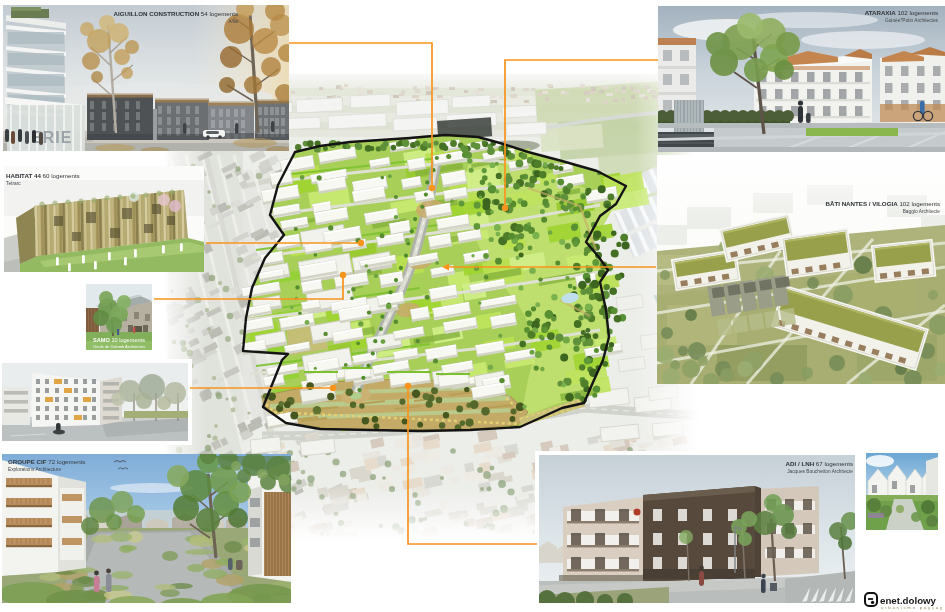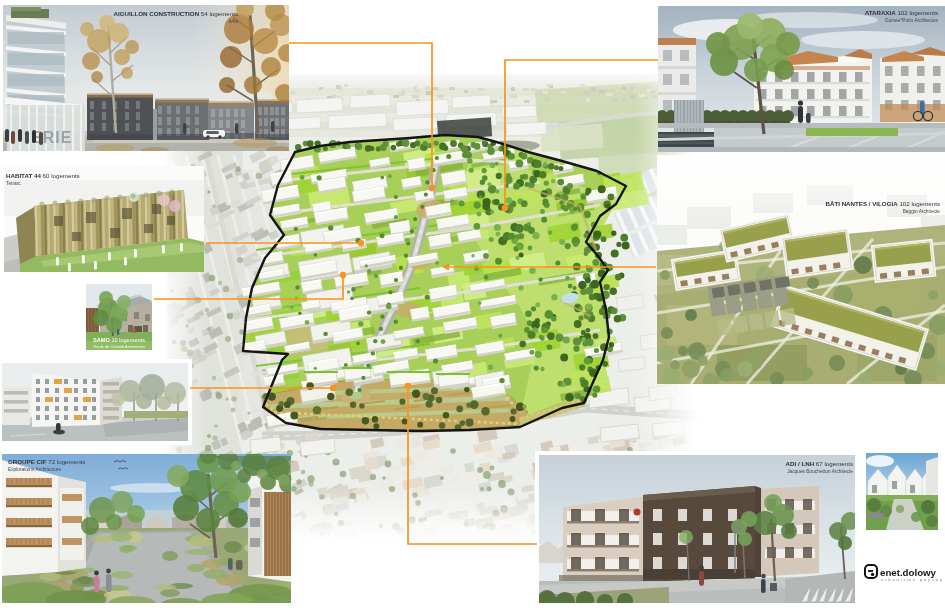--- a/index.html
+++ b/index.html
@@ -2751,20 +2751,20 @@
 
 <div class="lbl" style="right:5px;top:200px;text-align:right;color:#2f3337;font-size:6.2px"><b>BÂTI NANTES / VILOGIA</b> 102 logements<br><span style="font-size:4.8px;color:#42474b">Baggio Architecte</span></div>
 
 <div class="lbl" style="right:92px;top:460px;text-align:right;color:#2f3337;font-size:6.2px"><b>ADI / LNH</b> 67 logements<br><span style="font-size:4.8px;color:#42474b">Jacques Bouchetton Architecte</span></div>
 
 <svg style="position:absolute;left:112px;top:458px" width="22" height="16" viewBox="0 0 22 16">
     <path d="M2,4 q3,-3 6,0 q3,-3 6,0" stroke="#4a5a68" fill="none" stroke-width="1"></path>
     <path d="M6,11 q2.5,-2.5 5,0 q2.5,-2.5 5,0" stroke="#4a5a68" fill="none" stroke-width="0.9"></path>
   </svg>
 
-<div style="position:absolute;left:864px;top:564px;width:78px;height:18px">
+<div style="position:absolute;left:864px;top:592px;width:78px;height:18px">
     <svg width="78" height="18" viewBox="0 0 78 18" style="display:block">
       <rect x="1" y="1" width="12" height="13" rx="4" fill="none" stroke="#111" stroke-width="2"></rect>
       <path d="M4,7 L9,7" stroke="#111" stroke-width="1.8"></path>
       <circle cx="8.6" cy="10.4" r="1.7" fill="#111"></circle>
       <text x="16" y="11.5" font-family="Liberation Sans,sans-serif" font-size="9.7" font-weight="bold" fill="#151515" letter-spacing="0">enet.dolowy</text>
       <text x="17" y="17" font-family="Liberation Sans,sans-serif" font-size="4.4" fill="#9a855f" letter-spacing="1.7">urbanisme paysage</text>
     </svg>
   </div>
 </body></html>

